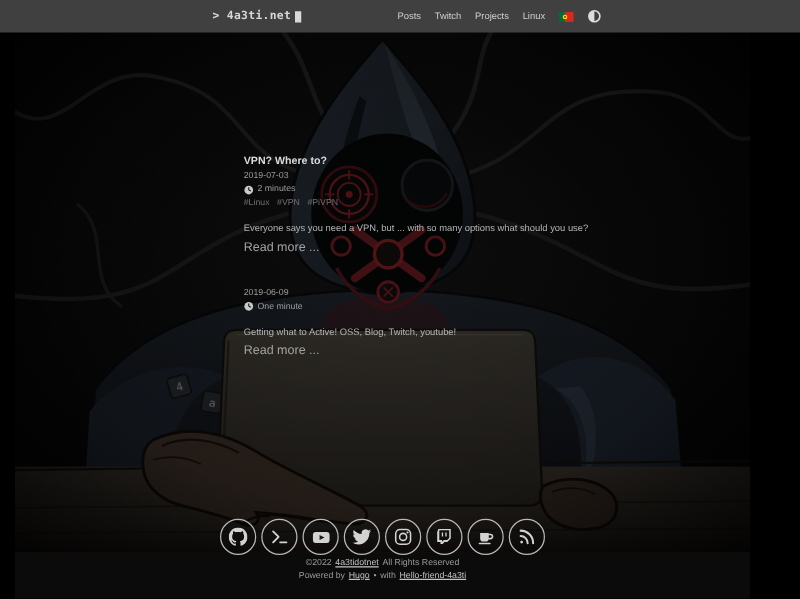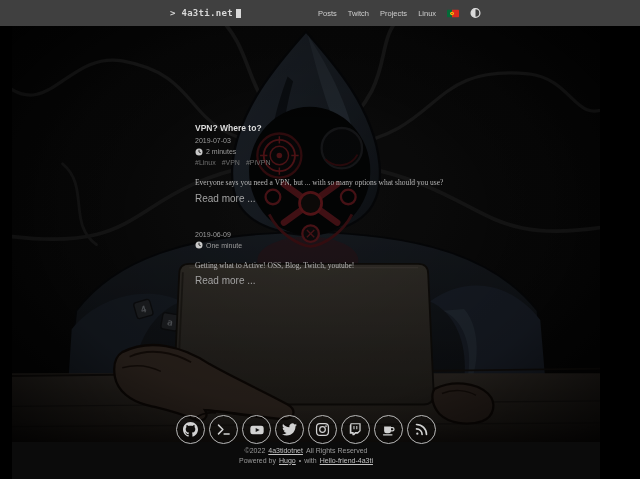--- a/index.html
+++ b/index.html
@@ -36,21 +36,21 @@
   
   .posts { position: absolute; left: 183px; top: 97px; width: 292px; z-index: 10; }
   .post { margin: 0 0 24px 0; }
   .post h2 { font-size: 8.5px; line-height: 10px; margin: 0 0 3px 0; font-weight: bold; }
   .post h2 a { color: #dcdcdc; text-decoration: none; }
   .meta { font-size: 7px; line-height: 9px; color: #9b9b9b; margin: 0 0 2px 0;
     display: flex; align-items: center; }
   .meta .clock { margin-right: 3px; display: inline-block; }
   .tags { font-size: 7px; line-height: 9px; color: #6f6f6f; }
   .tags a { color: #6f6f6f; text-decoration: none; margin-right: 6px; }
-  .excerpt { margin-top: 11px; font-size: 7.5px; line-height: 9.5px; color: #b5b5b5; font-family: Liberation Serif, serif; }
+  .excerpt { margin-top: 11px; font-size: 7.5px; line-height: 9.5px; color: #b5b5b5; }
   .excerpt span { display: block; }
   .readmore { display: inline-block; margin-top: 6px; font-size: 10px; line-height: 9px;
     color: #a2a2a2; text-decoration: none; }
 
   
   .social { position: absolute; left: 0; right: 0; top: 389px; display: flex;
     justify-content: center; gap: 4px; z-index: 12; }
   .sicon { width: 29px; height: 29px; border: 1.2px solid #b8b8b8; border-radius: 50%;
     display: flex; align-items: center; justify-content: center; color: #d2d2d2; }
   .sicon svg { display: block; }

